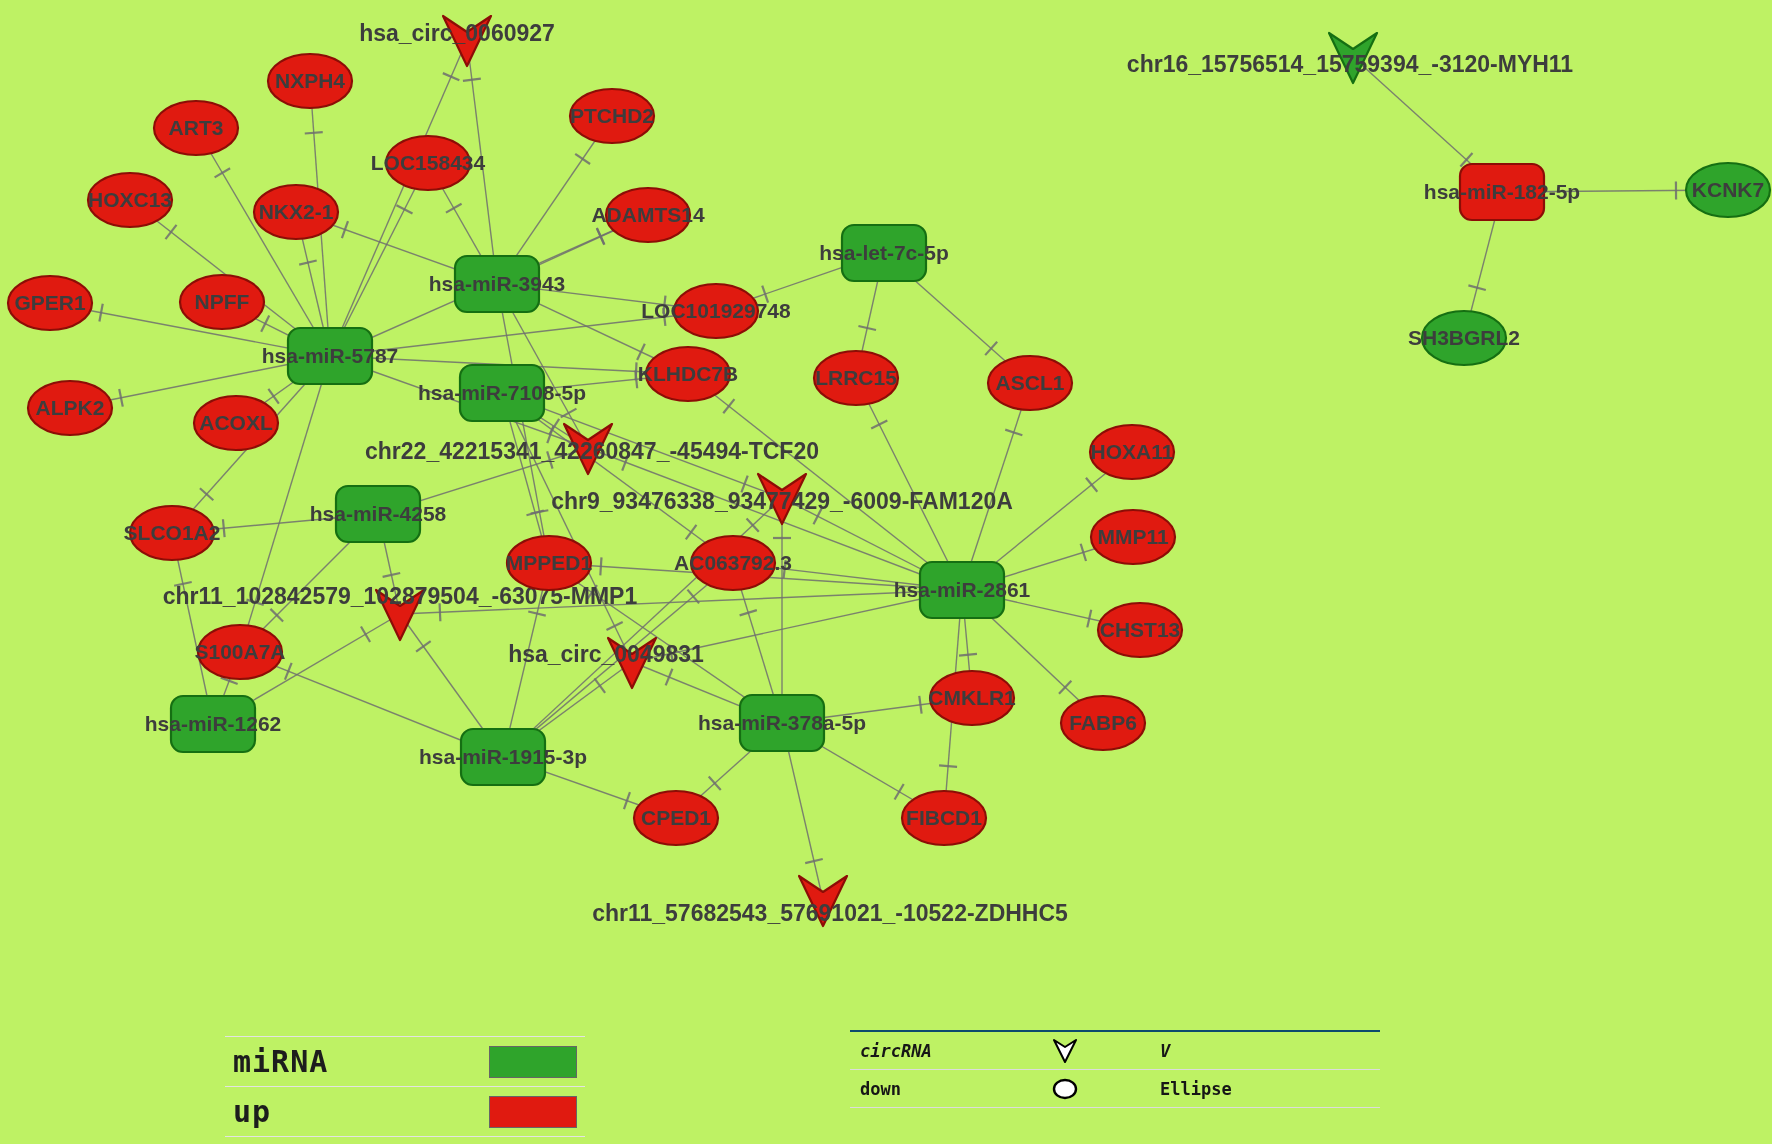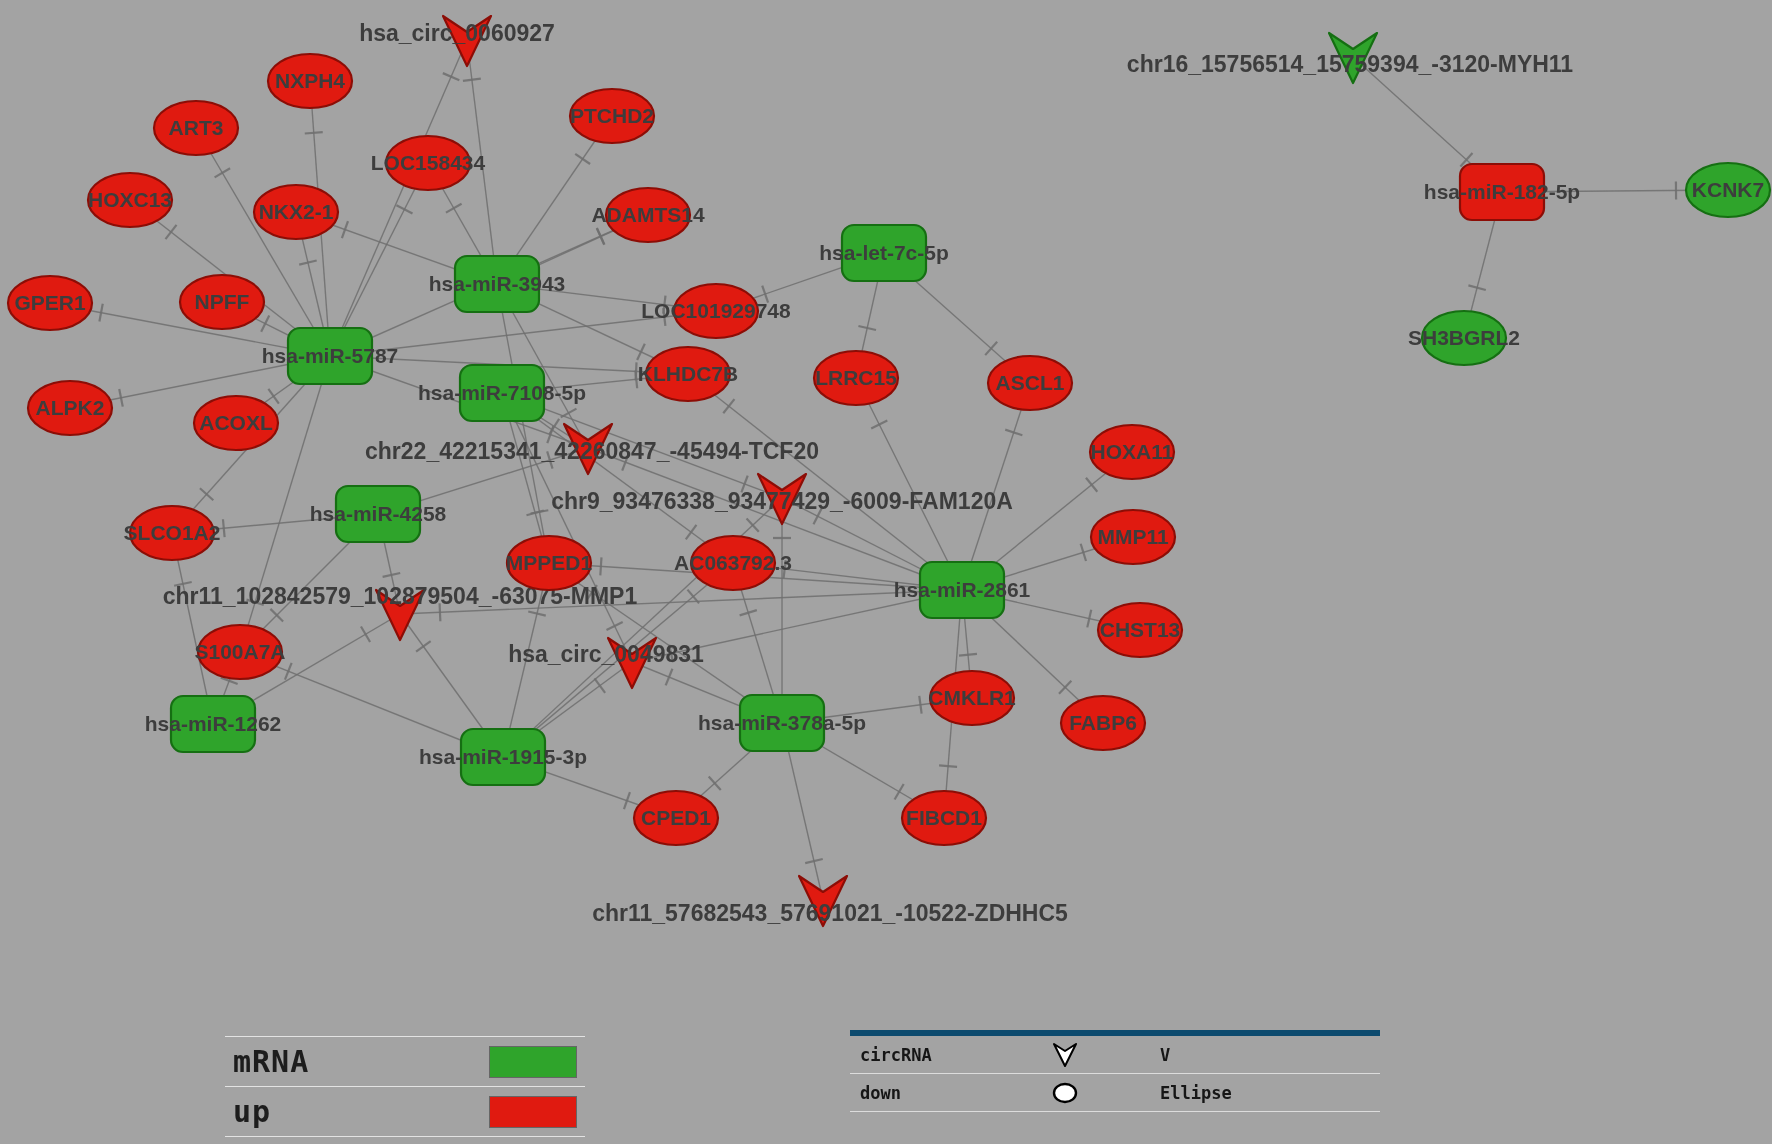--- a/index.html
+++ b/index.html
@@ -1,33 +1,33 @@
 <!DOCTYPE html>
 <html><head>
 <meta charset="utf-8">
 <style>
   html,body{margin:0;padding:0;background:#fff;}
-  .figure{position:relative;width:1772px;height:1144px;background:#a3a3a3;overflow:hidden;
+  .figure{position:relative;width:1772px;height:1144px;background:#bef264;overflow:hidden;
           font-family:"Liberation Sans",sans-serif;}
   #net{position:absolute;left:0;top:0;width:1772px;height:1144px;}
   #net text{font:700 21px "Liberation Sans",sans-serif;fill:#3d3d3d;}
   #net text.biglabel{font-size:23px;}
   
   .legend-reg{position:absolute;left:225px;top:1036px;width:360px;}
   .legend-reg .row{display:flex;align-items:center;justify-content:space-between;
                    height:49px;padding:0 8px;border-bottom:1px solid #e3e3e3;}
   .legend-reg .row:first-child{border-top:1px solid #e3e3e3;}
   .legend-reg .lbl{font:700 30px "DejaVu Sans Mono","Liberation Mono",monospace;
                    color:#1d1d1d;letter-spacing:1px;}
   .swatch{width:86px;height:30px;border:1px solid #666;}
   
   .legend-shapes{position:absolute;left:850px;top:1030px;width:530px;
                  font:700 17px "DejaVu Sans Mono","Liberation Mono",monospace;color:#161616;}
   .legend-shapes .srow{display:flex;align-items:center;height:37px;border-bottom:1px solid #dcdcdc;}
-  .legend-shapes .srow:first-child{border-top:6px solid #0c4a6e;}
+  .legend-shapes .srow:first-child{border-top:2px solid #0c4a6e;font-style:italic;}
   .legend-shapes .c1{width:190px;padding-left:10px;}
   .legend-shapes .c2{width:110px;display:flex;align-items:center;}
   .legend-shapes .c3{flex:1;}
 </style>
 </head>
 <body>
 
 <div class="figure">
 
   <svg id="net" viewBox="0 0 1772 1144">
@@ -358,21 +358,21 @@
         <text x="0" y="7" text-anchor="middle">KCNK7</text>
       </g>
       <g transform="translate(1464,338)">
         <ellipse cx="0" cy="0" rx="42" ry="27" fill="#2fa42b" stroke="#156f12" stroke-width="2.2"></ellipse>
         <text x="0" y="7" text-anchor="middle">SH3BGRL2</text>
       </g>
     </svg>
 
   <div class="legend-reg">
     <div class="row">
-      <span class="lbl">mRNA</span>
+      <span class="lbl">miRNA</span>
       <span class="swatch" style="background: rgb(47, 164, 43);"></span>
     </div>
     <div class="row">
       <span class="lbl">up</span>
       <span class="swatch" style="background: rgb(224, 26, 16);"></span>
     </div>
   </div>
 
   <div class="legend-shapes">
     <div class="srow">

